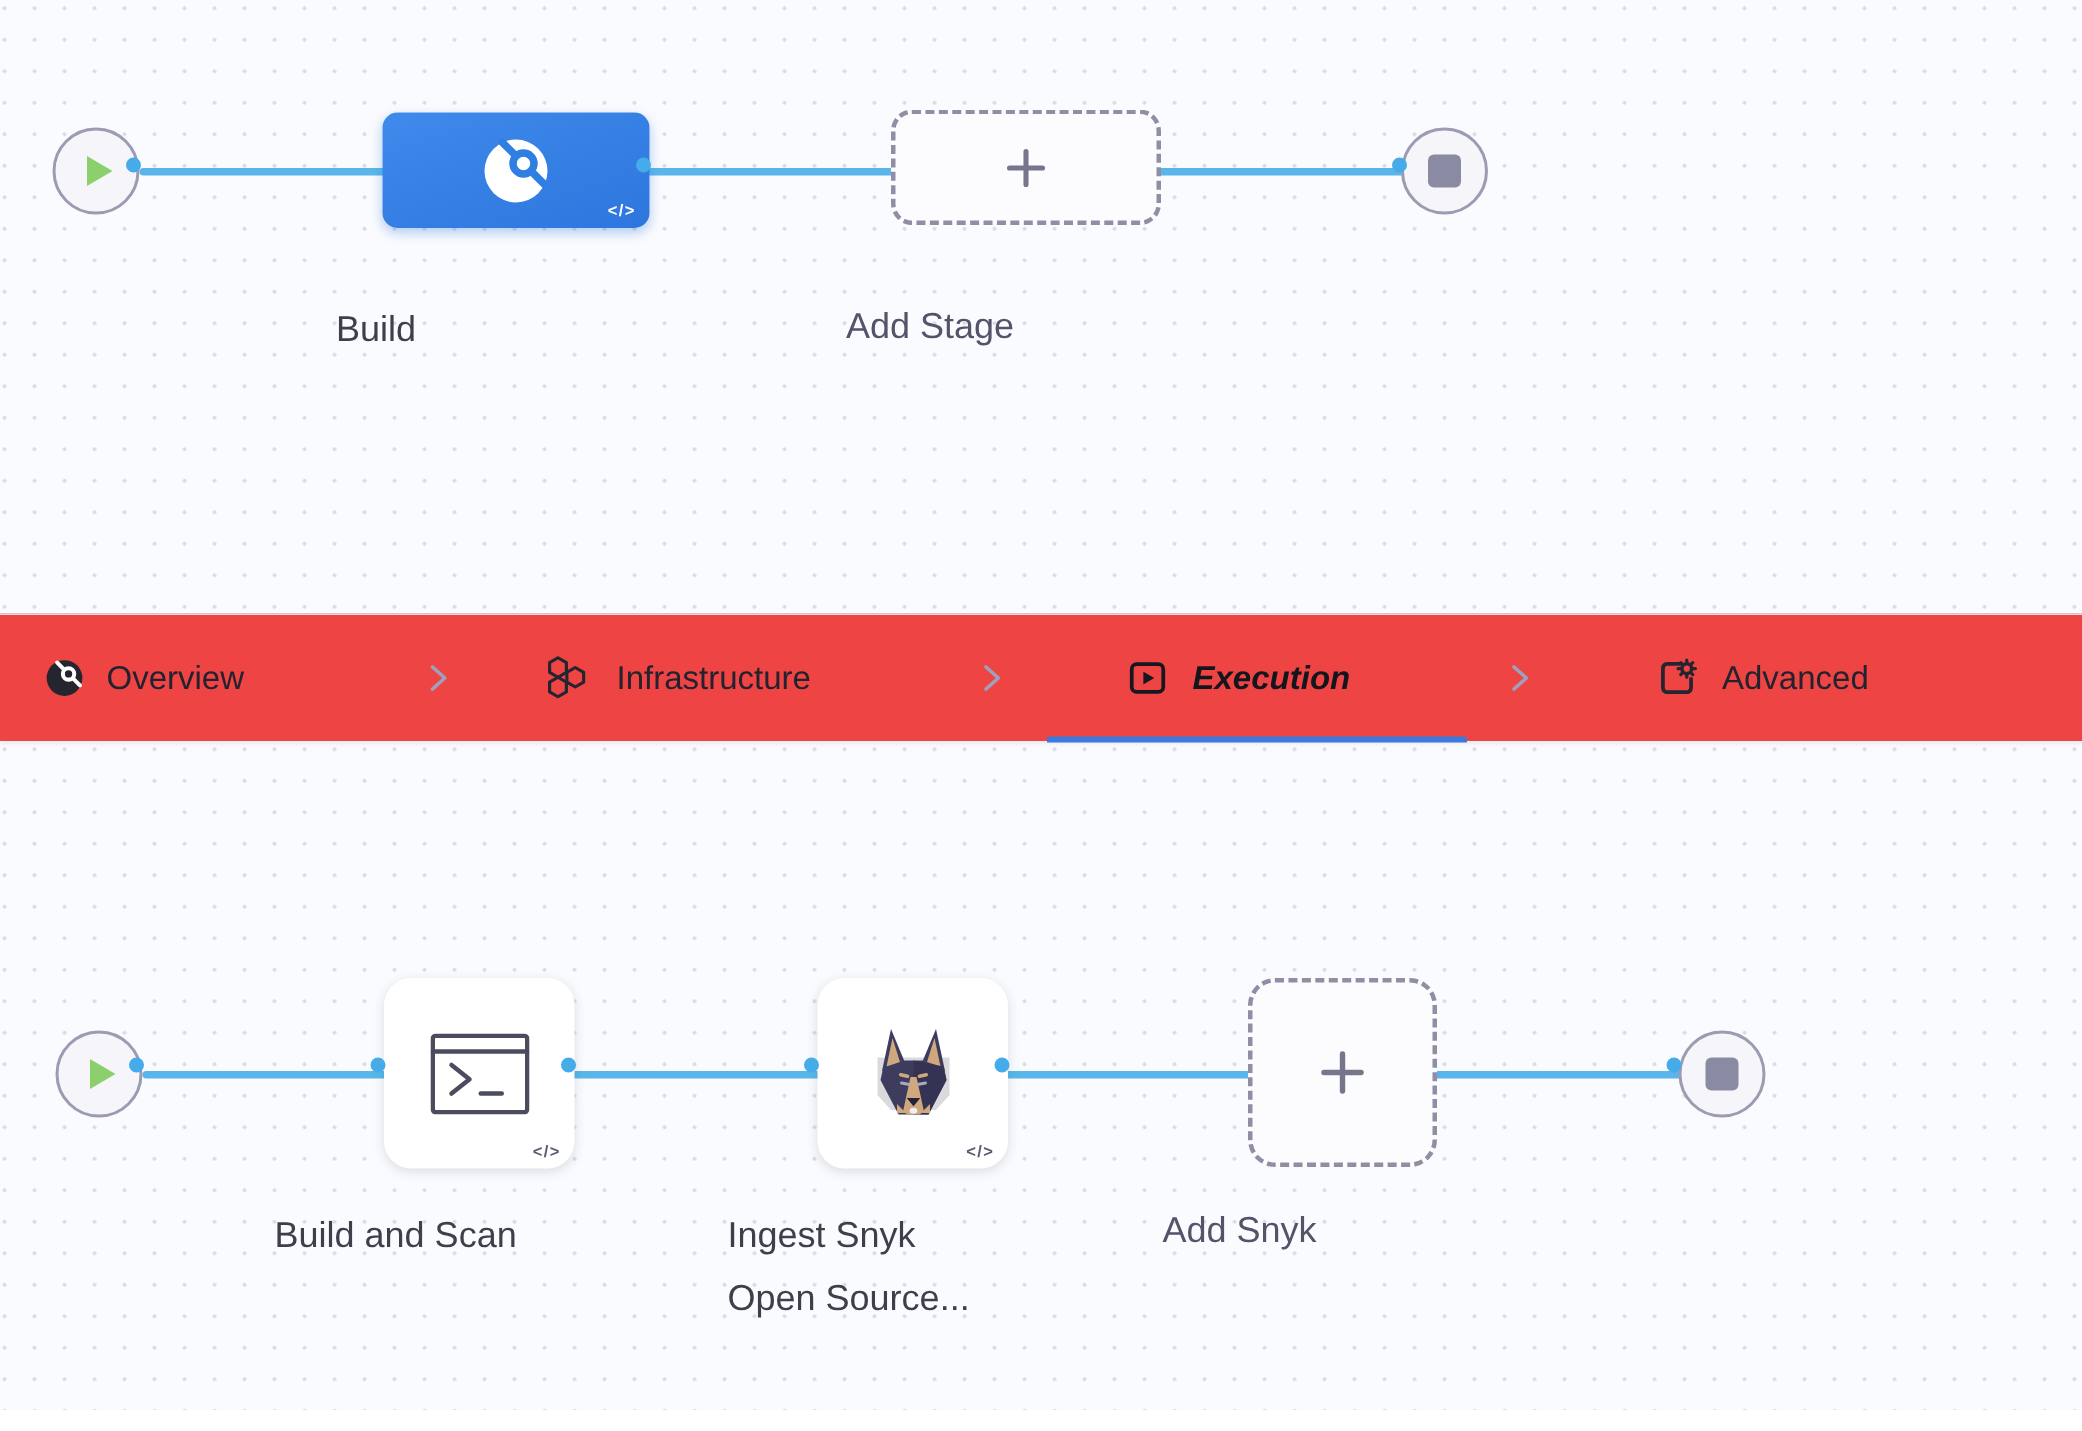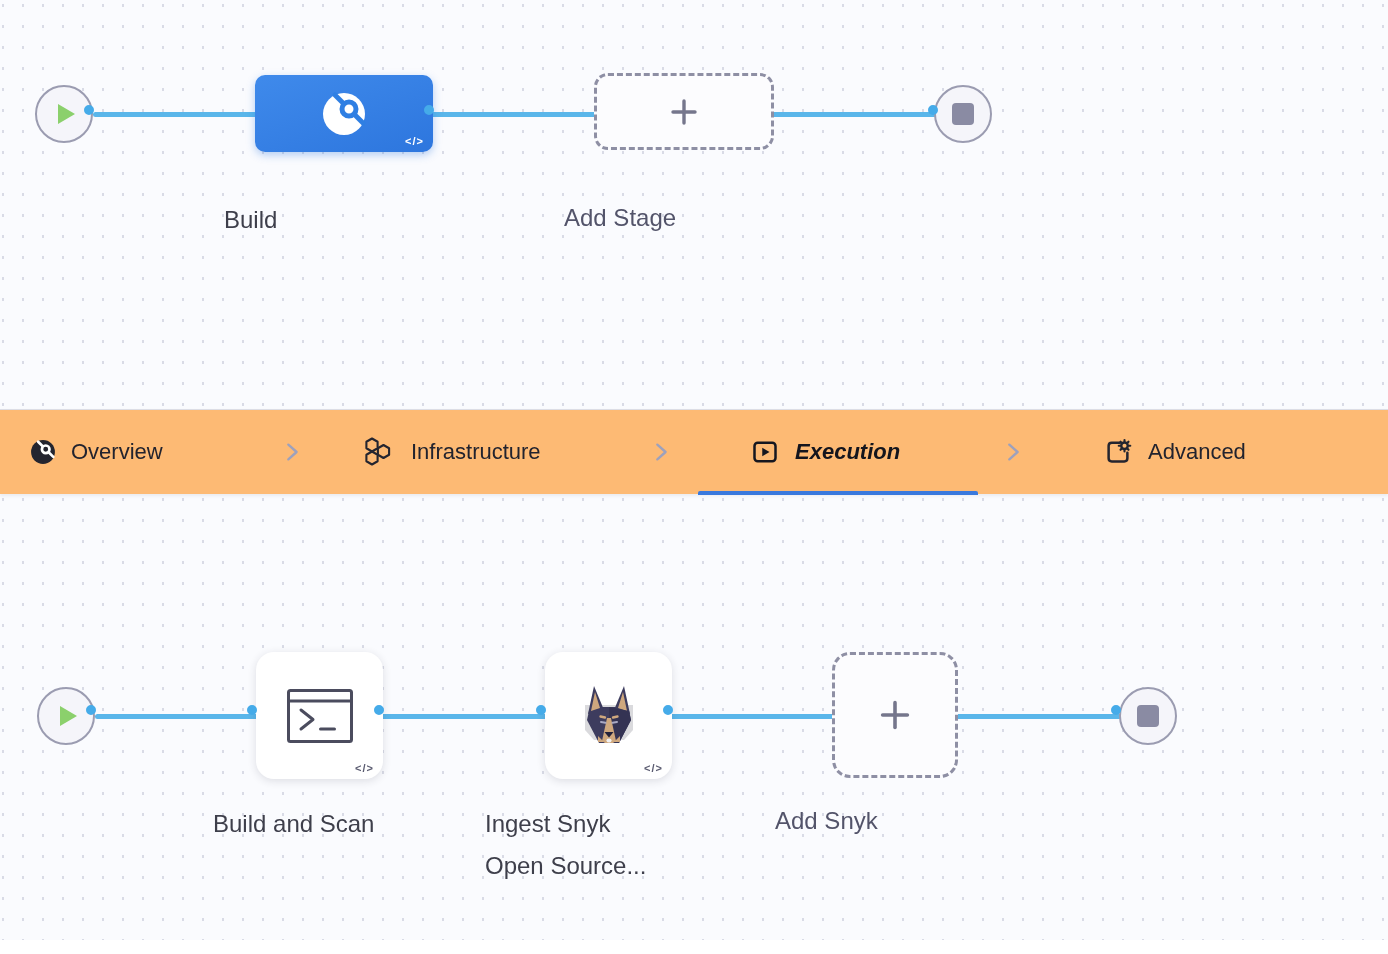--- a/index.html
+++ b/index.html
@@ -52,21 +52,21 @@
   .code-badge.on-white { color:#5b5c71; }
   .flow-label {
     position:absolute; width:240px; text-align:left; z-index:2;
     font-size:24px; line-height:42px; color:#3e3f4b;
   }
   .flow-label.muted { color:#53546a; }
 
   
   .tabbar {
     position:absolute; top:409px; left:0; width:1388px; height:85px;
-    background:#fdba74; border-top:1px solid #dcdde5;
+    background:#ef4444; border-top:1px solid #dcdde5;
     box-shadow:0 2px 3px rgba(96,97,112,0.10); z-index:5;
   }
   .tab {
     position:absolute; top:0; height:100%;
     display:flex; align-items:center; gap:15px; cursor:pointer;
   }
   .tab .tab-label { font-size:22px; color:#22232e; font-weight:400; white-space:nowrap; }
   .tab.active .tab-label { font-weight:700; color:#14151d; }
   .tab-sep { position:absolute; top:30px; }
   .tab-underline { position:absolute; left:698px; bottom:-1px; width:280px; height:4px; background:#3a79dd; border-radius:2px 2px 0 0; }
@@ -249,21 +249,21 @@
         </g>
       </svg>
     </div>
 
     <div class="conn-dot" style="left:1111px; top:211px;"></div>
 
     <div class="node-circle" style="left:1119px; top:193px;">
       <div class="stop-square"></div>
     </div>
 
-    <div class="flow-label" style="left:213px; top:309px;">
+    <div class="flow-label" style="left:183px; top:309px;">
       <span>Build and Scan</span>
     </div>
     <div class="flow-label" style="left:485px; top:309px;">
       <div>Ingest Snyk</div>
       <div>Open Source...</div>
     </div>
     <div class="flow-label muted" style="left:775px; top:306px;">
       <span>Add Snyk</span>
     </div>
   </section>

